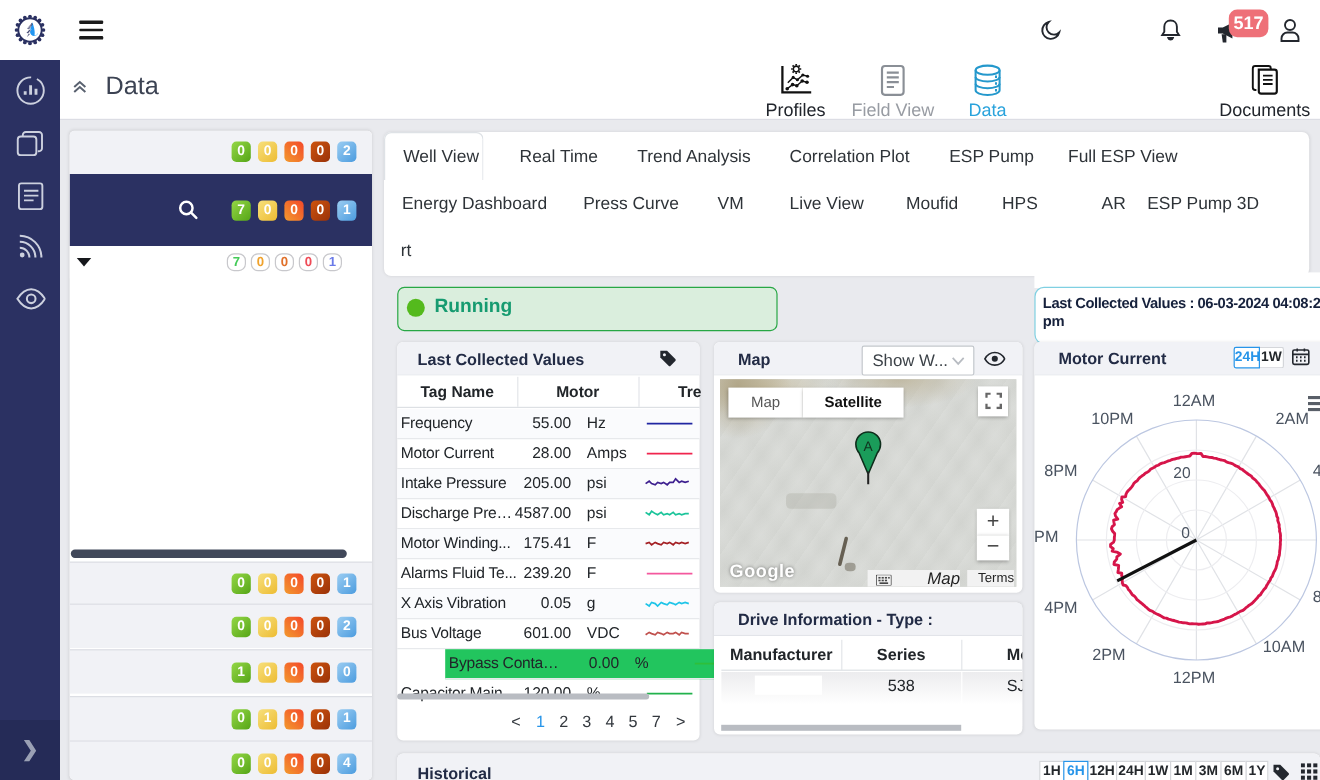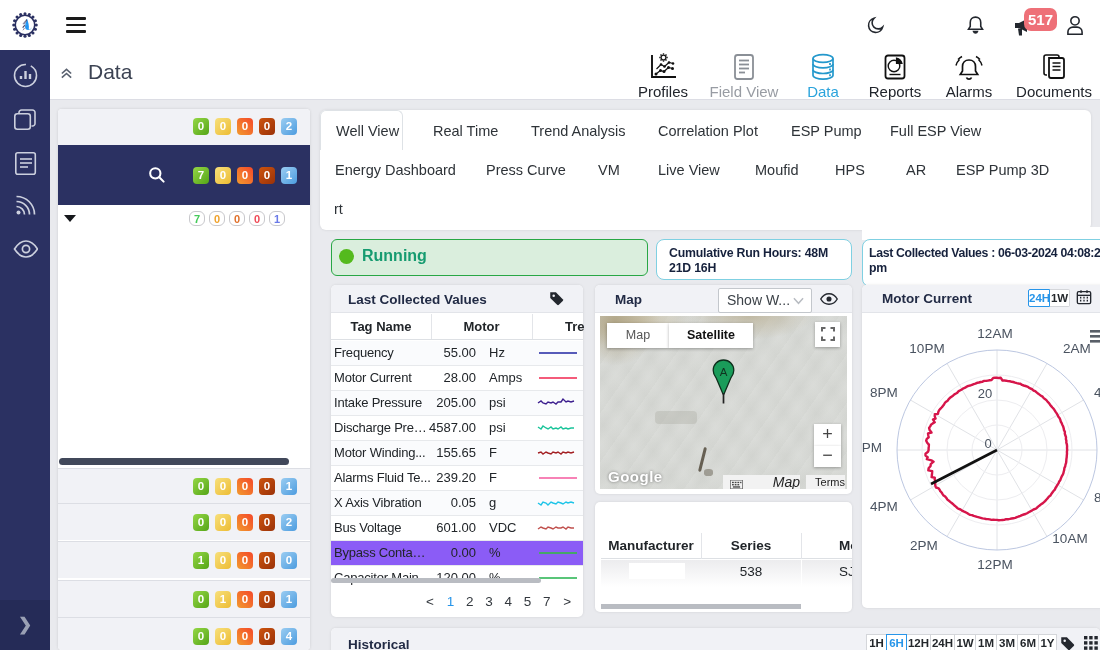--- a/index.html
+++ b/index.html
@@ -232,42 +232,20 @@
       <ellipse cx="14" cy="5.5" rx="10" ry="3.8"></ellipse>
       <path d="M4 5.5 v5.6 c0 2.1 4.5 3.8 10 3.8 s10 -1.7 10 -3.8 v-5.6"></path>
       <path d="M4 11.1 v5.6 c0 2.1 4.5 3.8 10 3.8 s10 -1.7 10 -3.8 v-5.6"></path>
       <path d="M4 16.7 v5.6 c0 2.1 4.5 3.8 10 3.8 s10 -1.7 10 -3.8 v-5.6"></path>
       <line x1="21" y1="10" x2="21" y2="12"></line>
         <line x1="21" y1="15.6" x2="21" y2="17.6"></line>
         <line x1="21" y1="21.2" x2="21" y2="23.2"></line>
     </svg>
     <div class="lbl">Data</div>
   </div>
-  <div class="navitem abs" style="left:845px;width:100px;">
-    <svg width="28" height="28" viewBox="0 0 28 28" fill="none" stroke="#111" stroke-width="1.8">
-      <rect x="4.5" y="2.5" width="19" height="23" rx="2.5"></rect>
-      <g stroke-width="1.4">
-          <circle cx="13" cy="13" r="5.8"></circle>
-          <path d="M15.5 5 v5.5 h5.5 a7.5 7.5 0 0 0 -5.5 -5.5z" fill="#111" stroke-width="1.2"></path>
-        </g>
-      <line x1="8.5" y1="21.5" x2="19.5" y2="21.5" stroke-width="1.4"></line>
-    </svg>
-    <div class="lbl">Reports</div>
-  </div>
-  <div class="navitem abs" style="left:919px;width:100px;">
-    <svg width="34" height="28" viewBox="0 0 34 28" fill="none" stroke="#111" stroke-width="1.7">
-      <path d="M17 7 c-4 0 -6.5 2.8 -6.5 6.5 v4.5 l-2.2 3.5 h17.4 l-2.2 -3.5 v-4.5 c0 -3.7 -2.5 -6.5 -6.5 -6.5 z"></path>
-      <path d="M14.5 24.5 a2.7 2.7 0 0 0 5 0"></path>
-      <path d="M7.5 6.5 a12 12 0 0 0 -3.5 6" stroke-width="1.5"></path>
-      <path d="M26.5 6.5 a12 12 0 0 1 3.5 6" stroke-width="1.5"></path>
-      <path d="M10 3.5 a16 16 0 0 0 -4 3" stroke-width="1.5"></path>
-      <path d="M24 3.5 a16 16 0 0 1 4 3" stroke-width="1.5"></path>
-    </svg>
-    <div class="lbl">Alarms</div>
-  </div>
   <div class="navitem abs" style="left:1004px;width:100px;">
     <svg width="28" height="28" viewBox="0 0 28 28" fill="none" stroke="#111" stroke-width="1.8">
       <path d="M9 5 h13 a2 2 0 0 1 2 2 v16 a2 2 0 0 1 -2 2 h-11 a2 2 0 0 1 -2 -2 z"></path>
       <path d="M19 5 v-1 a2 2 0 0 0 -2 -2 h-11 a2 2 0 0 0 -2 2 v16 a2 2 0 0 0 2 2 h1" stroke-width="1.6"></path>
       <line x1="12.5" y1="10" x2="20.5" y2="10" stroke-width="1.5"></line>
         <line x1="12.5" y1="13.5" x2="20.5" y2="13.5" stroke-width="1.5"></line>
         <line x1="12.5" y1="17" x2="20.5" y2="17" stroke-width="1.5"></line>
     </svg>
     <div class="lbl">Documents</div>
   </div>
@@ -344,31 +322,30 @@
     <span class="tab" style="left:211px;top:13px;">Trend Analysis</span>
     <span class="tab" style="left:338px;top:13px;">Correlation Plot</span>
     <span class="tab" style="left:471px;top:13px;">ESP Pump</span>
     <span class="tab" style="left:570px;top:13px;">Full ESP View</span>
     <span class="tab" style="left:15px;top:52px;">Energy Dashboard</span>
     <span class="tab" style="left:166px;top:52px;">Press Curve</span>
     <span class="tab" style="left:278px;top:52px;">VM</span>
     <span class="tab" style="left:338px;top:52px;">Live View</span>
     <span class="tab" style="left:435px;top:52px;">Moufid</span>
     <span class="tab" style="left:515px;top:52px;">HPS</span>
-    <span class="tab" style="left:586px;top:52px;">AR</span>
+    <span class="tab" style="left:598px;top:52px;">AR</span>
     <span class="tab" style="left:636px;top:52px;">ESP Pump 3D</span>
     <span class="tab" style="left:14px;top:91px;">rt</span>
   </div>
 
   <div class="abs" style="left:862px;top:227px;width:238px;height:13px;background:#fff;"></div>
 
   <div id="runbox" class="abs"></div>
   <div id="rundot" class="abs"></div>
   <div id="runtext" class="abs">Running</div>
-  <div id="cumbox" class="abs cyanbox" style="padding:6px 4px 5px 12px;font-size:12.3px;letter-spacing:-0.2px;line-height:15px;">Cumulative Run Hours: 48M<br>21D 16H</div>
   <div id="lcvbox" class="abs cyanbox" style="padding:6px 0 5px 6px;font-size:12.3px;letter-spacing:-0.35px;line-height:15px;overflow:hidden;"><span style="white-space:nowrap;">Last Collected Values : 06-03-2024 04:08:26</span><br>pm</div>
 
   <div id="tablecard" class="abs card">
     <div class="cardhead">
         <span style="position:absolute;left:17px;top:7px;">Last Collected Values</span>
       <svg style="position:absolute;left:218px;top:6px;" width="15" height="15" viewBox="0 0 24 24" fill="#23272e">
           <path d="M2 2 h9 l11 11 a2 2 0 0 1 0 2.8 l-6.2 6.2 a2 2 0 0 1 -2.8 0 L2 11 z"></path>
           <circle cx="7.5" cy="7.5" r="2" fill="#f1f2f6"></circle>
         </svg>
     </div>
@@ -407,21 +384,21 @@
       <div class="trow" style="top:102px;">
           <span class="nm">Discharge Press...</span>
           <span class="val">4587.00</span>
           <span class="unit">psi</span>
         <svg class="spark" width="42" height="14">
             <path d="M1 6 l3 2 2 -3 3 2 2 1 3 -2 2 2 3 -1 2 1 3 -2 2 2 3 -1 2 1 3 -1 3 0" stroke="#1bc49a" stroke-width="1.4" fill="none"></path>
           </svg>
         </div>
       <div class="trow" style="top:127px;background:#fafbfd;">
           <span class="nm">Motor Winding...</span>
-          <span class="val">155.65</span>
+          <span class="val">175.41</span>
           <span class="unit">F</span>
         <svg class="spark" width="42" height="14">
             <path d="M1 7 l3 -1 2 2 3 -2 2 1 3 1 2 -2 3 1 2 -1 3 2 2 -2 3 1 2 -1 3 1 3 -1" stroke="#a31f23" stroke-width="1.4" fill="none"></path>
           </svg>
         </div>
       <div class="trow" style="top:152px;">
           <span class="nm">Alarms Fluid Te...</span>
           <span class="val">239.20</span>
           <span class="unit">F</span>
         <svg class="spark" width="42" height="14">
@@ -437,21 +414,21 @@
           </svg>
         </div>
       <div class="trow" style="top:202px;">
           <span class="nm">Bus Voltage</span>
           <span class="val">601.00</span>
           <span class="unit">VDC</span>
         <svg class="spark" width="42" height="14">
             <path d="M1 8 l3 -2 2 1 3 1 2 -2 3 1 2 1 3 -2 2 1 3 0 2 -1 3 2 2 -2 3 1 3 0" stroke="#c0504d" stroke-width="1.4" fill="none"></path>
           </svg>
         </div>
-      <div class="trow" style="top:227px;background:#8b5cf6;">
+      <div class="trow" style="top:227px;background:#22c55e;margin-left:40px;">
           <span class="nm">Bypass Contact...</span>
           <span class="val">0.00</span>
           <span class="unit">%</span>
         <svg class="spark" width="42" height="14">
             <path d="M2 7 h38" stroke="#2fbf3a" stroke-width="1.4" fill="none"></path>
           </svg>
         </div>
       <div class="trow" style="top:252px;border-bottom:none;">
           <span class="nm">Capacitor Main...</span>
           <span class="val">120.00</span>
@@ -525,20 +502,23 @@
       <div style="position:absolute;right:2px;bottom:0;width:39px;height:14px;background:#f2f2f2;font-size:11px;color:#222;text-align:right;line-height:14px;">Terms</div>
       <svg style="position:absolute;left:112px;top:43px;" width="23" height="46" viewBox="0 0 23 46">
         <path d="M11.5 1 C5.6 1 1.2 5.6 1.2 11.3 c0 2.9 1.1 5.4 2.9 7.5 L11 35 c0.2 0.5 0.8 0.5 1 0 l6.9 -16.2 c1.8 -2.1 2.9 -4.6 2.9 -7.5 C21.8 5.6 17.4 1 11.5 1z" fill="#1a9c5a" stroke="#0e2e1c" stroke-width="1.3"></path>
         <text x="11.5" y="16.5" text-anchor="middle" font-size="11.5" fill="#10331f" font-family="Liberation Sans">A</text>
         <path d="M11.5 34 v10.5" stroke="#222" stroke-width="1.7"></path>
       </svg>
     </div>
   </div>
 
   <div id="drivecard" class="abs card">
+    <div class="cardhead">
+        <span style="position:absolute;left:20px;top:7px;">Drive Information - Type :</span>
+      </div>
     <div style="position:absolute;left:6px;top:31px;width:251px;height:72px;overflow:hidden;font-size:13.5px;color:#212529;">
       <div style="position:absolute;left:0;top:0;width:251px;height:26px;border-bottom:1px solid #dde0e4;font-weight:bold;">
         <span style="position:absolute;left:0;top:5px;width:100px;text-align:center;">Manufacturer</span>
         <span style="position:absolute;left:100px;top:5px;width:100px;text-align:center;">Series</span>
         <span style="position:absolute;left:200px;top:5px;width:80px;text-align:left;padding-left:38px;">Model</span>
         <div class="cline" style="left:100px;height:26px;"></div>
           <div class="cline" style="left:200px;height:26px;"></div>
       </div>
       <div style="position:absolute;left:0;top:27px;width:251px;height:45px;background:linear-gradient(#ececee, #ffffff 60%);">
         <div style="position:absolute;left:28px;top:3px;width:56px;height:16px;background:#fff;"></div>

